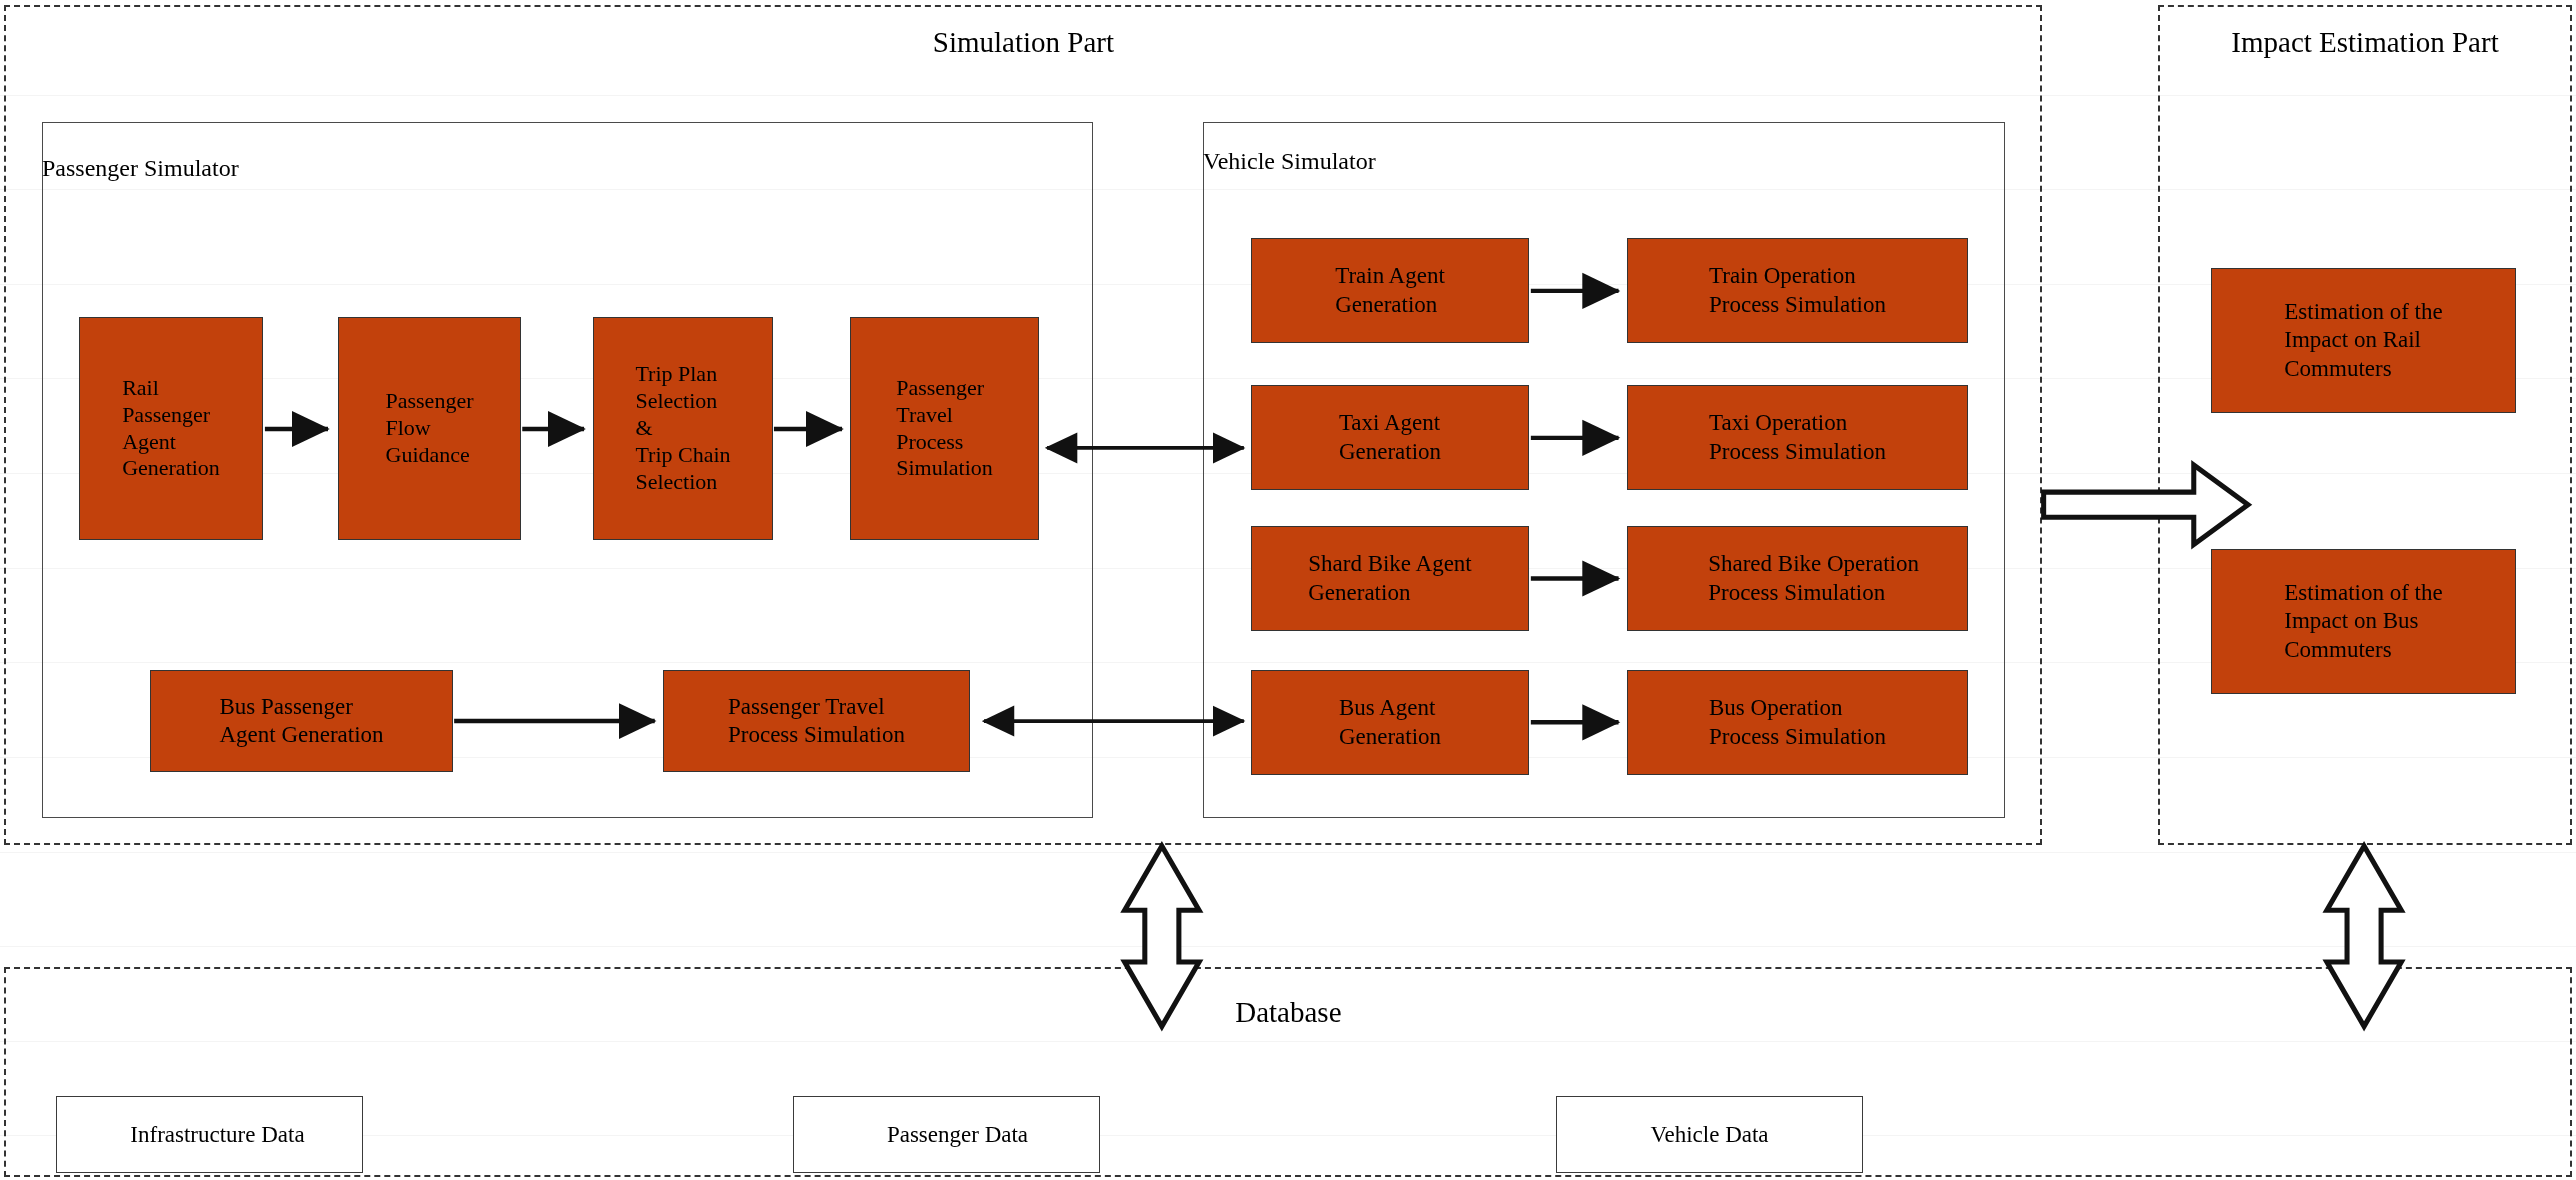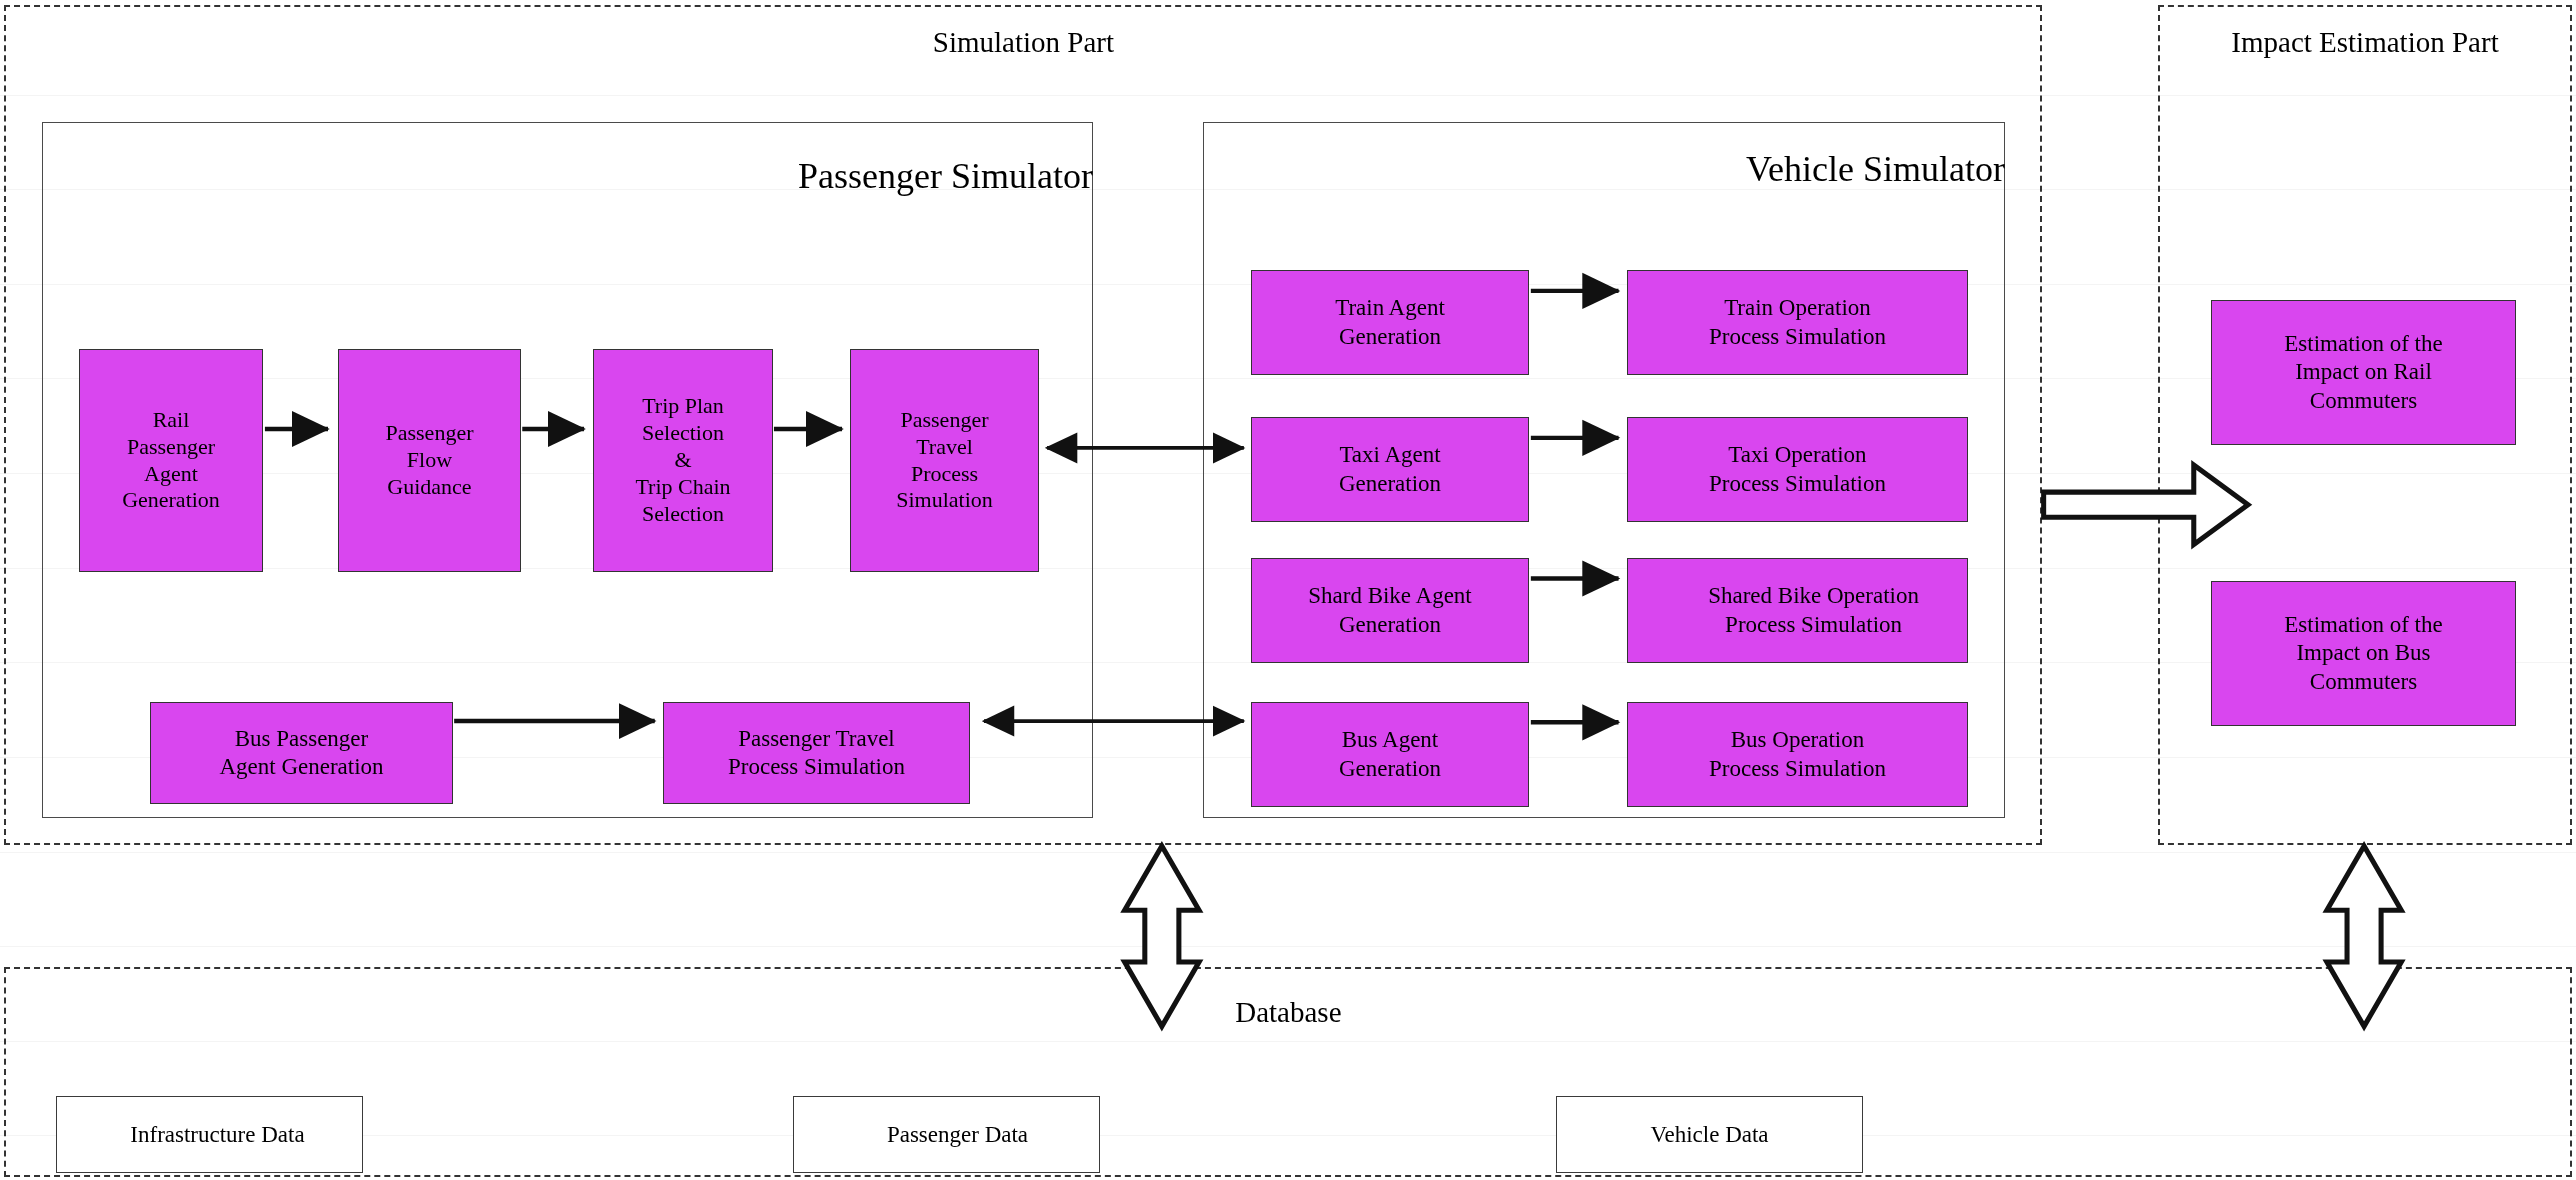--- a/index.html
+++ b/index.html
@@ -32,40 +32,39 @@
 
   
   .panel{
     position:absolute;
     border:1.9px solid #4a4a4a;
     box-sizing:border-box;
     background:transparent;
   }
   .panel-title{
     position:absolute;
-    text-align:right;
-    font-size:36px;
+    text-align:left;
+    font-size:24px;
     white-space:nowrap;
   }
 
   
   .box{
     position:absolute;
     border:1.9px solid #333;
     box-sizing:border-box;
-    background:#d946ef;
+    background:#c2410c;
     display:flex;
     align-items:center;
     justify-content:center;
-    text-align:center;
+    text-align:left;
     font-size:23px;
     line-height:1.22;
     padding:1.3px 3.8px;
     white-space:pre-line;
-    margin-top:32px;
   }
   .box.narrow{font-size:22px;}
   .db-box{
     position:absolute;
     border:1.9px solid #3a3a3a;
     box-sizing:border-box;
     background:#fff;
     display:flex;align-items:center;justify-content:center;
     text-align:center;
     font-size:23px;

